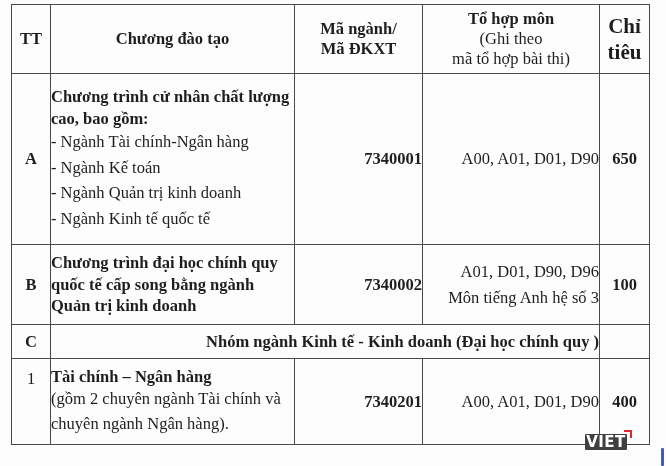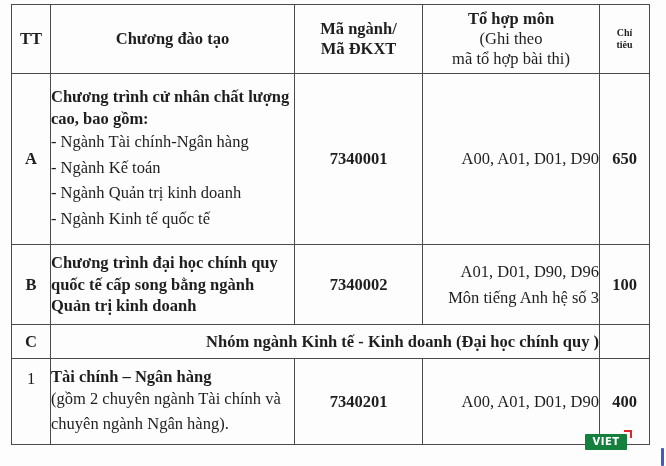--- a/index.html
+++ b/index.html
@@ -43,21 +43,21 @@
     col.c-quota { width: 50px; }
 
     tr.hdr { height: 69px; }
     tr.hdr th {
       font-weight: bold;
       text-align: center;
       font-size: 16.5px;
     }
     tr.hdr th .normal { font-weight: normal; display: block; }
     tr.hdr th .bold-line { display: block; }
-    tr.hdr th.quota-h { font-size: 10px; line-height: 1.25; }
+    tr.hdr th.quota-h { font-size: 21px; line-height: 1.25; }
 
     tr.row-a { height: 171px; }
     tr.row-b { height: 80px; }
     tr.row-c { height: 34px; }
     tr.row-1 { height: 86px; }
 
     td.tt {
       text-align: center;
       font-weight: bold;
     }
@@ -74,21 +74,21 @@
     }
     td.name .sub {
       display: block;
       line-height: 1.55;
     }
     td.name .subplain {
       display: block;
       line-height: 1.5;
     }
     td.code {
-      text-align: center;
+      text-align: right;
       font-weight: bold;
     }
     td.combo {
       text-align: center;
       font-weight: normal;
     }
     td.combo .line { display: block; line-height: 1.55; text-align: right; }
     td.quota {
       text-align: center;
       font-weight: bold;
@@ -97,25 +97,25 @@
       padding-left: 8px;
       font-weight: bold;
       text-align: right;
     }
     .watermark {
       position: absolute;
       left: 585px;
       top: 434px;
       width: 42px;
       height: 16px;
-      background: #15803d;
+      background: #404040;
       color: #ffffff;
       font-family: "DejaVu Sans", sans-serif;
       font-weight: bold;
-      font-size: 10px;
+      font-size: 15px;
       line-height: 16px;
       text-align: center;
       letter-spacing: 0.5px;
       border-radius: 1px;
     }
     .watermark-corner {
       position: absolute;
       right: -5px;
       top: -4px;
       width: 6px;

